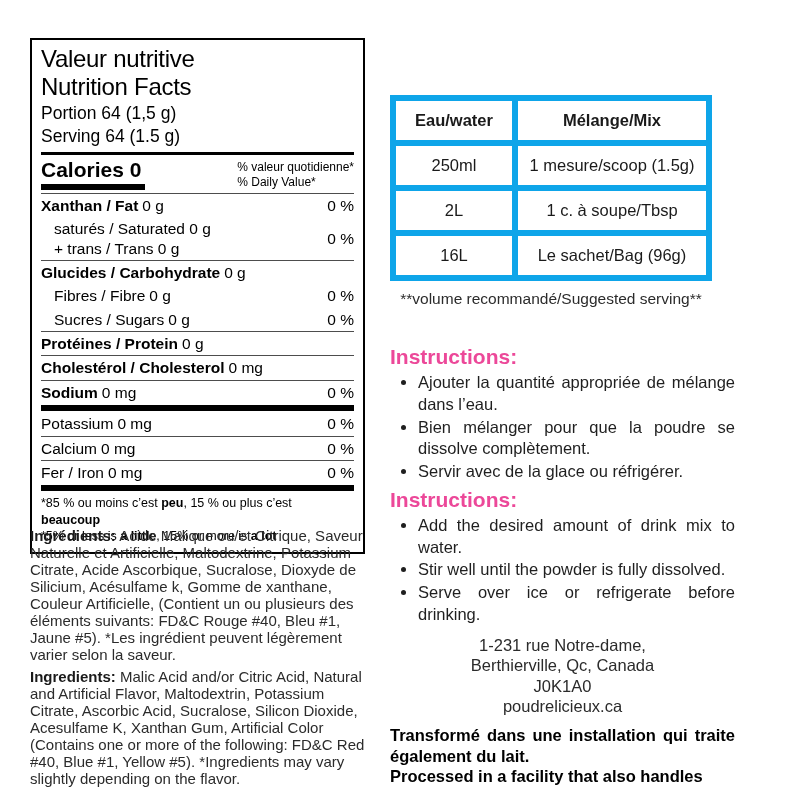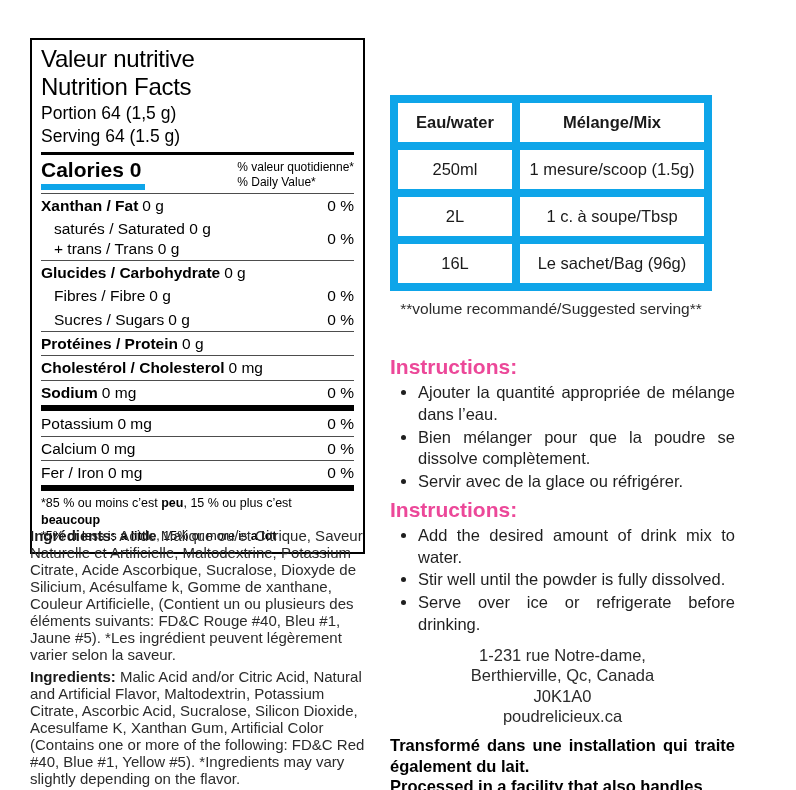--- a/index.html
+++ b/index.html
@@ -16,41 +16,41 @@
   
   .nfl {
     position: absolute; left: 30px; top: 38px; width: 335px;
     border: 2px solid #000; box-sizing: border-box;
     padding: 5px 9px 7px 9px; background: #fff; color: #000;
   }
   .nfl-title { font-size: 24px; font-weight: normal; line-height: 1.16; letter-spacing: -0.3px; }
   .nfl-serving { font-size: 17.5px; line-height: 1.2; margin-top: 2px; }
   .bar-md { height: 3px; background: #000; margin-top: 5px; }
   .cal-row { display: flex; justify-content: space-between; align-items: flex-start; padding: 3px 0 2px 0; }
-  .cal-label { font-size: 21px; font-weight: bold; border-bottom: 6px solid #0ea5e9; padding: 0 4px 2px 0; }
+  .cal-label { font-size: 21px; font-weight: bold; border-bottom: 6px solid #000000; padding: 0 4px 2px 0; }
   .dv-head { font-size: 12px; font-weight: normal; text-align: left; line-height: 1.3; padding-top: 2px; }
   .rule { height: 1px; background: #4d4d4d; }
   .bar-thick { height: 6px; background: #000; margin: 1px 0; }
   .nrow { display: flex; justify-content: space-between; align-items: center; font-size: 15.5px; line-height: 1.25; padding: 2px 0; }
   .nrow .nm { font-weight: bold; }
   .nrow .amt { margin-left: 4px; }
   .nrow .dv { margin-left: 8px; white-space: nowrap; }
   .sub { padding-left: 13px; }
   .footnote { font-size: 12.5px; line-height: 1.32; padding-top: 3px; color: #000; }
 
   
   .ingredients { position: absolute; left: 30px; top: 527px; width: 337px; font-size: 15px; line-height: 17px; color: #2b2b2b; }
   .ingredients p { margin: 0 0 5px 0; }
   .ingredients b { color: #1a1a1a; }
 
   
   .right { position: absolute; left: 390px; top: 95px; width: 345px; color: #1f1f1f; }
   table.mix { border-collapse: collapse; width: 322px; table-layout: fixed; }
   table.mix th, table.mix td {
-    border: 8px solid #0ea5e9; text-align: center; vertical-align: middle;
+    border: 6px solid #0ea5e9; text-align: center; vertical-align: middle;
     font-size: 16.5px; padding: 10px 4px; color: #1a1a1a;
   }
   table.mix th { font-weight: bold; }
   .col-water { width: 122px; }
   .tbl-caption { width: 322px; text-align: center; font-size: 15.5px; margin-top: 9px; color: #2b2b2b; }
 
   .instr-h { font-size: 21px; font-weight: bold; color: #ec4899; margin: 0; }
   .instr-h.fr { margin-top: 37px; }
   .instr-h.en { margin-top: 5px; }
   ul.instr { margin: 3px 0 0 0; padding-left: 28px; font-size: 16.5px; line-height: 1.32; text-align: justify; }

